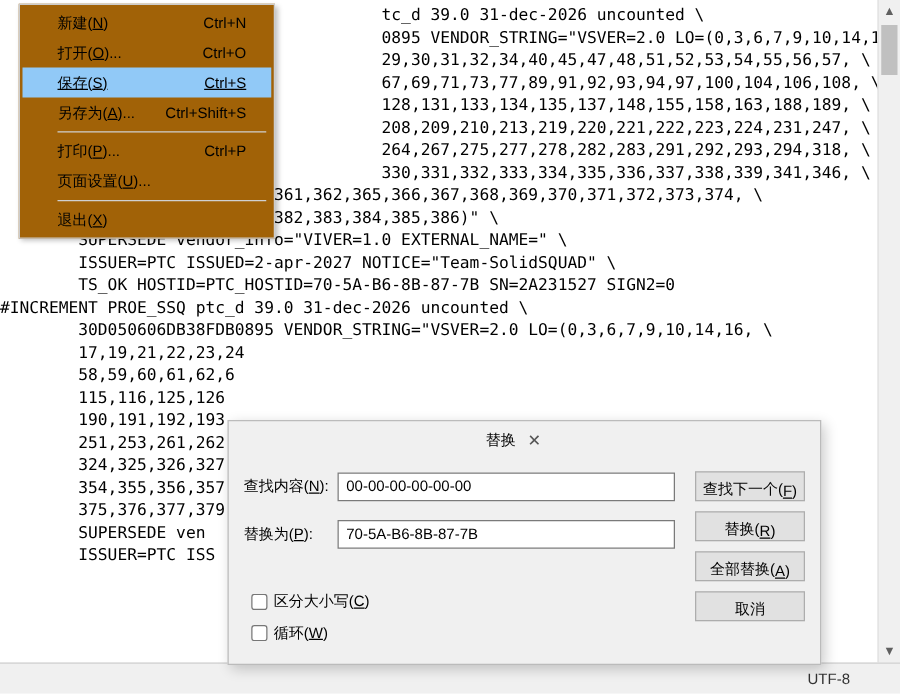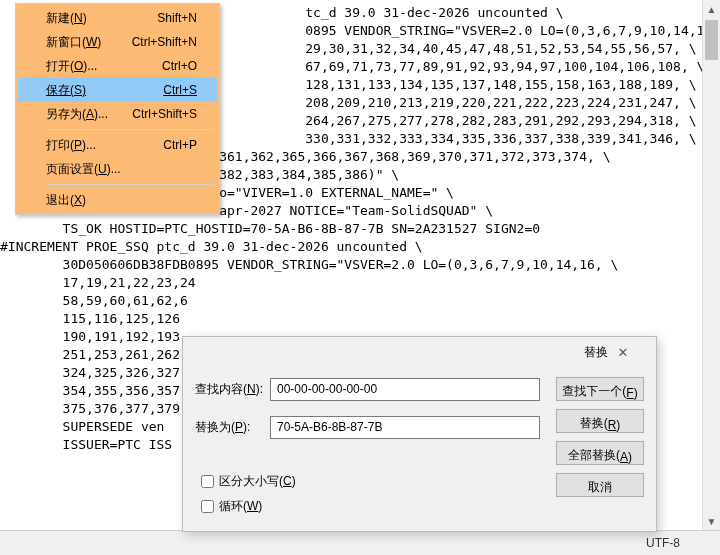--- a/index.html
+++ b/index.html
@@ -38,42 +38,42 @@
   background:#c0c0c0;
 }
 .statusbar {
   position:absolute; bottom:0; left:0; right:0; height:25px;
   background:#f0f0f0; border-top:1px solid #d0d0d0;
   display:flex; align-items:center; justify-content:flex-end;
   padding:0 40px; font-size:12px; color:#333;
 }
 .menu-popup {
   position:absolute; top:3px; left:15px; width:205px;
-  background:#fdba74; border:1px solid #ccc;
+  background:#a16207; border:1px solid #ccc;
   box-shadow:2px 2px 4px rgba(0,0,0,0.25);
   padding:2px;
 }
 .menu-item {
   display:flex; justify-content:space-between; align-items:center;
   padding:4px 20px 4px 28px; height:24px;
   cursor:default;
 }
 .menu-item.hover { background:#91c9f7;text-decoration:underline; }
 .menu-item .label { }
 .menu-item .label u { text-decoration:underline; }
 .menu-item .shortcut { color:#000; font-size:12px; }
 .menu-sep { height:1px; background:#d0d0d0; margin:3px 4px 3px 28px; }
 
 .dialog {
   position:absolute; top:336px; left:182px; width:475px; height:196px;
   background:#f0f0f0; border:1px solid #bbb;
   box-shadow:3px 3px 10px rgba(0,0,0,0.2);
 }
 .dialog-title {
-  height:30px; display:flex; align-items:center; justify-content:flex-end;
+  height:30px; display:flex; align-items:center; justify-content:center;
   padding:0 18px 0 10px; font-size:12px;
 }
 .dialog-close {
   width:30px; height:22px; display:flex; align-items:center; justify-content:center;
   color:#555; cursor:pointer; font-size:13px;
 }
 .dialog-body {
   padding:10px 12px; position:relative; height:166px;
 }
 .form-row {
@@ -130,25 +130,21 @@
   <div class="arrow" style="position:absolute;bottom:0;width:100%;">▼</div>
 </div>
 
 <div class="statusbar">
   <span>UTF-8</span>
 </div>
 
 <div class="menu-popup">
   <div class="menu-item">
     <span class="label">新建(<u>N</u>)</span>
-    <span class="shortcut">Shift+N</span>
-  </div>
-  <div class="menu-item">
-    <span class="label">新窗口(<u>W</u>)</span>
-    <span class="shortcut">Ctrl+Shift+N</span>
+    <span class="shortcut">Ctrl+N</span>
   </div>
   <div class="menu-item">
     <span class="label">打开(<u>O</u>)...</span>
     <span class="shortcut">Ctrl+O</span>
   </div>
   <div class="menu-item hover">
     <span class="label">保存(<u>S</u>)</span>
     <span class="shortcut">Ctrl+S</span>
   </div>
   <div class="menu-item">

